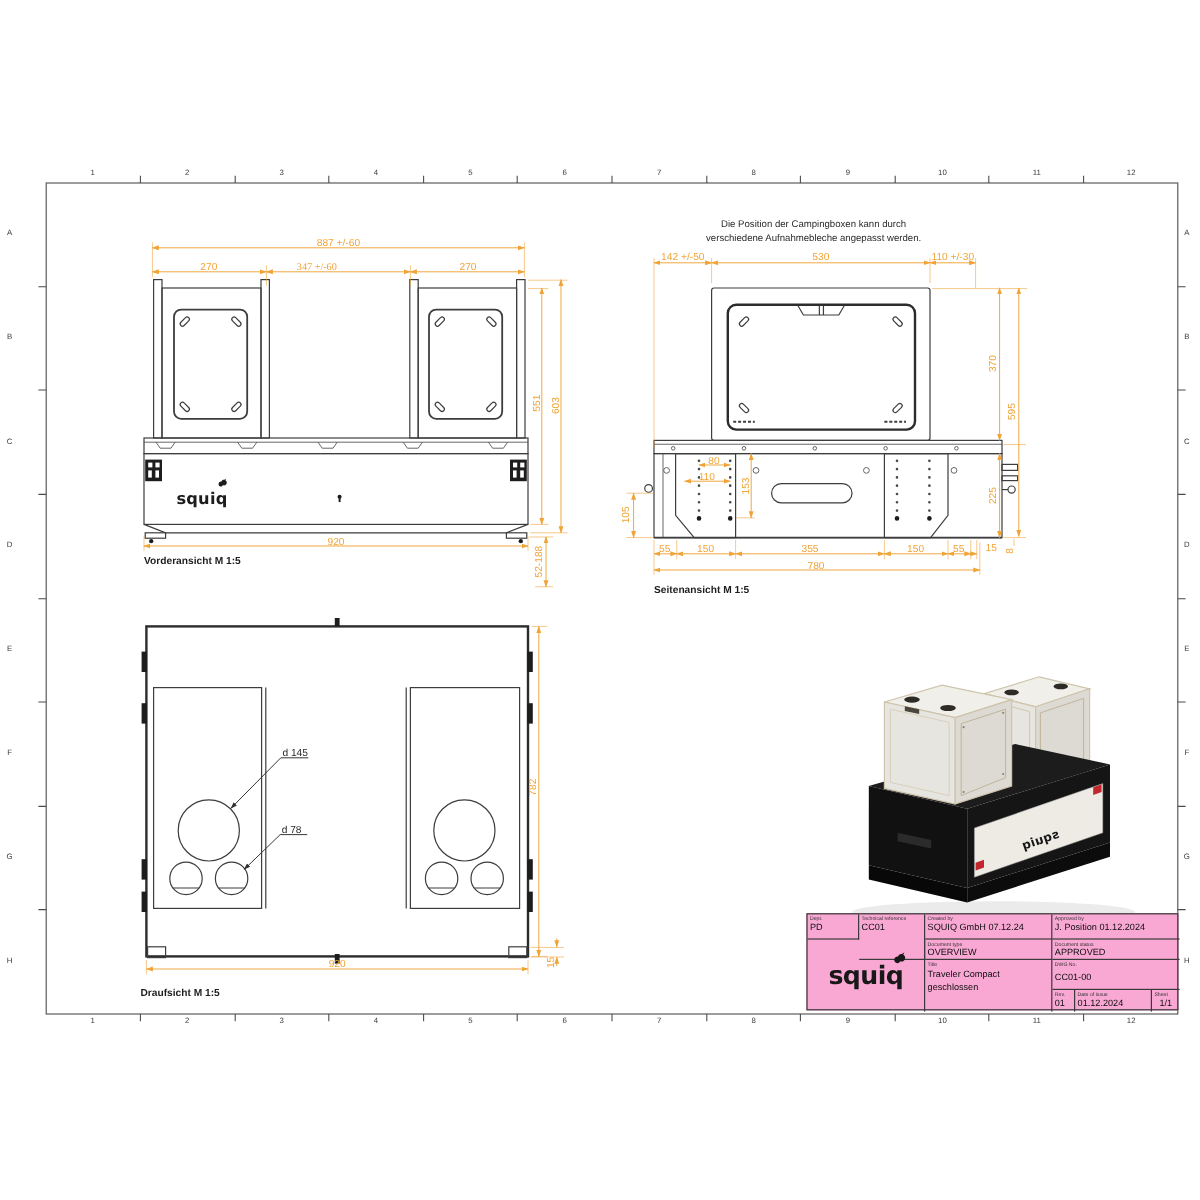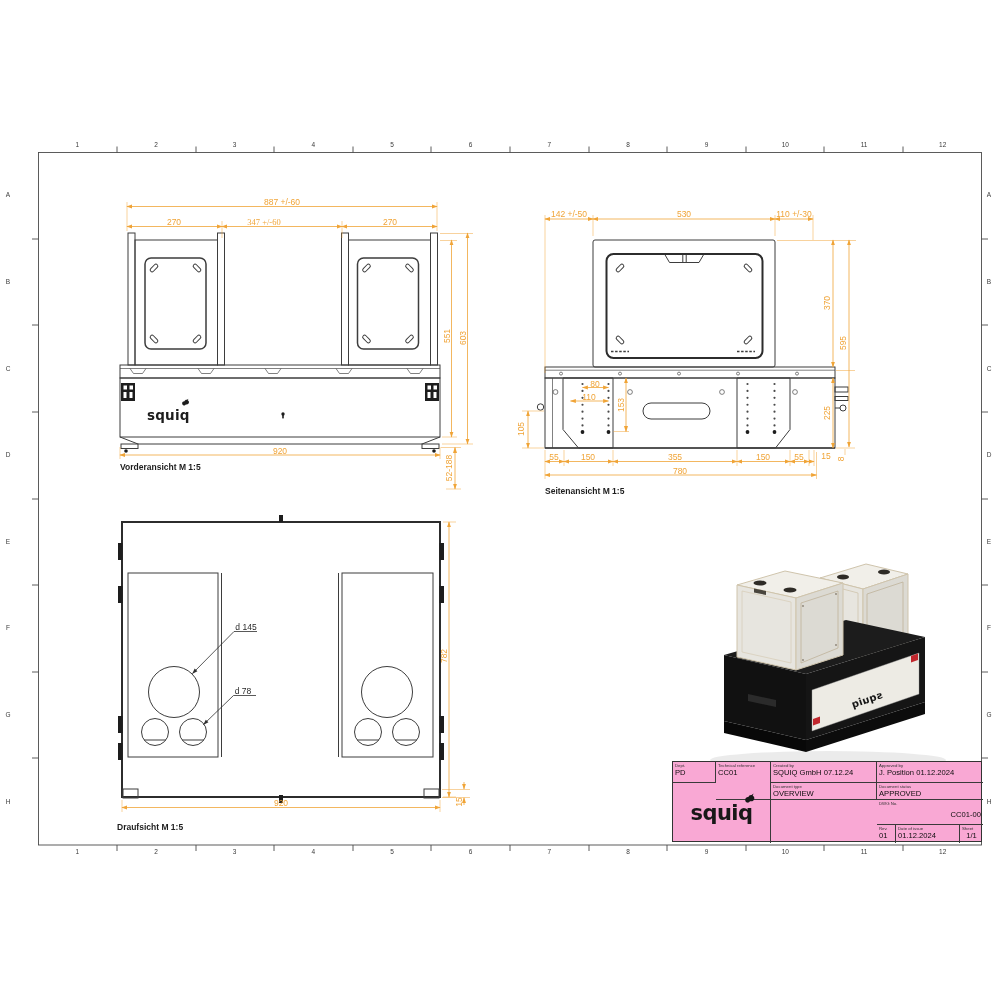--- a/index.html
+++ b/index.html
@@ -33,21 +33,21 @@
 
   
   #tb{position:absolute;left:672px;top:761px;width:310px;height:81px;
       border:1.3px solid #333;box-sizing:border-box;background:#f9a8d4;color:#111;}
   .tbc{position:absolute;box-sizing:border-box;padding:1px 2px;overflow:hidden;}
   .tbc .tlab{display:block;font-size:4.3px;color:#333;line-height:1.2;}
   .tbc .tval{display:block;font-size:7.6px;color:#0d0d0d;line-height:1.25;}
   .brd-r{border-right:1px solid #3a3a3a;}
   .brd-b{border-bottom:1px solid #3a3a3a;}
   .split{display:flex;justify-content:space-between;}
-  .dwgval{text-align:right;font-size:12px;margin-top:4px;}
+  .dwgval{text-align:left;font-size:12px;margin-top:4px;}
   .titleval{font-size:10px;line-height:1.2;margin-top:1px;}
   #tb-logo-cell{display:flex;align-items:center;justify-content:center;}
   .logo-wrap{position:relative;font:bold 21px "DejaVu Sans",sans-serif;color:#181818;letter-spacing:-0.5px;}
   .logo-wrap svg{position:absolute;right:-3px;top:-8px;left:auto;}
 </style>
 </head>
 <body>
 
 <div id="sheet">
 
@@ -260,20 +260,24 @@
     <polygon points="754,588.5 766,591 766,595 754,592.5" fill="#4a463e"></polygon>
     <ellipse cx="760" cy="583" rx="6.5" ry="2.6" fill="#2e2b26"></ellipse>
     <ellipse cx="790" cy="590" rx="6.5" ry="2.6" fill="#2e2b26"></ellipse>
     <circle cx="803" cy="606" r="0.9" fill="#8a8174"></circle>
     <circle cx="836" cy="594" r="0.9" fill="#8a8174"></circle>
     <circle cx="836" cy="645" r="0.9" fill="#8a8174"></circle>
     <circle cx="803" cy="660" r="0.9" fill="#8a8174"></circle>
   </g>
 </svg>
 
+<div id="note">
+  <span>Die Position der Campingboxen kann durch</span>
+  <span>verschiedene Aufnahmebleche angepasst werden.</span>
+</div>
 
 <div class="viewlabel" style="left:120px;top:462px;">Vorderansicht M 1:5</div>
 <div class="viewlabel" style="left:545px;top:486px;">Seitenansicht M 1:5</div>
 <div class="viewlabel" style="left:117px;top:822px;">Draufsicht M 1:5</div>
 
 <div id="overlay">
       <span class="lbl gridref" style="left: 77.3333px; top: 145px;">1</span>
       <span class="lbl gridref" style="left: 77.3333px; top: 852px;">1</span>
       <span class="lbl gridref" style="left: 156px; top: 145px;">2</span>
       <span class="lbl gridref" style="left: 156px; top: 852px;">2</span>
@@ -378,20 +382,25 @@
     </span>
   </div>
   <div class="tbc brd-r brd-b" style="left:98px;top:21px;width:106px;height:17px;">
     <span class="tlab">Document type</span>
     <span class="tval">OVERVIEW</span>
   </div>
   <div class="tbc brd-b" style="left:204px;top:21px;width:106px;height:17px;">
     <span class="tlab">Document status</span>
     <span class="tval">APPROVED</span>
   </div>
+  <div class="tbc brd-r" style="left:98px;top:38px;width:106px;height:43px;">
+    <span class="tlab">Title</span>
+    <span class="tval titleval">Traveler Compact</span>
+    <span class="tval titleval">geschlossen</span>
+  </div>
   <div class="tbc brd-b" style="left:204px;top:38px;width:106px;height:25px;">
     <span class="tlab">DWG No.</span>
     <span class="tval dwgval">CC01-00</span>
   </div>
   <div class="tbc brd-r" style="left:204px;top:63px;width:19px;height:18px;">
     <span class="tlab">Rev.</span>
     <span class="tval">01</span>
   </div>
   <div class="tbc brd-r" style="left:223px;top:63px;width:64px;height:18px;">
     <span class="tlab">Date of issue</span>

